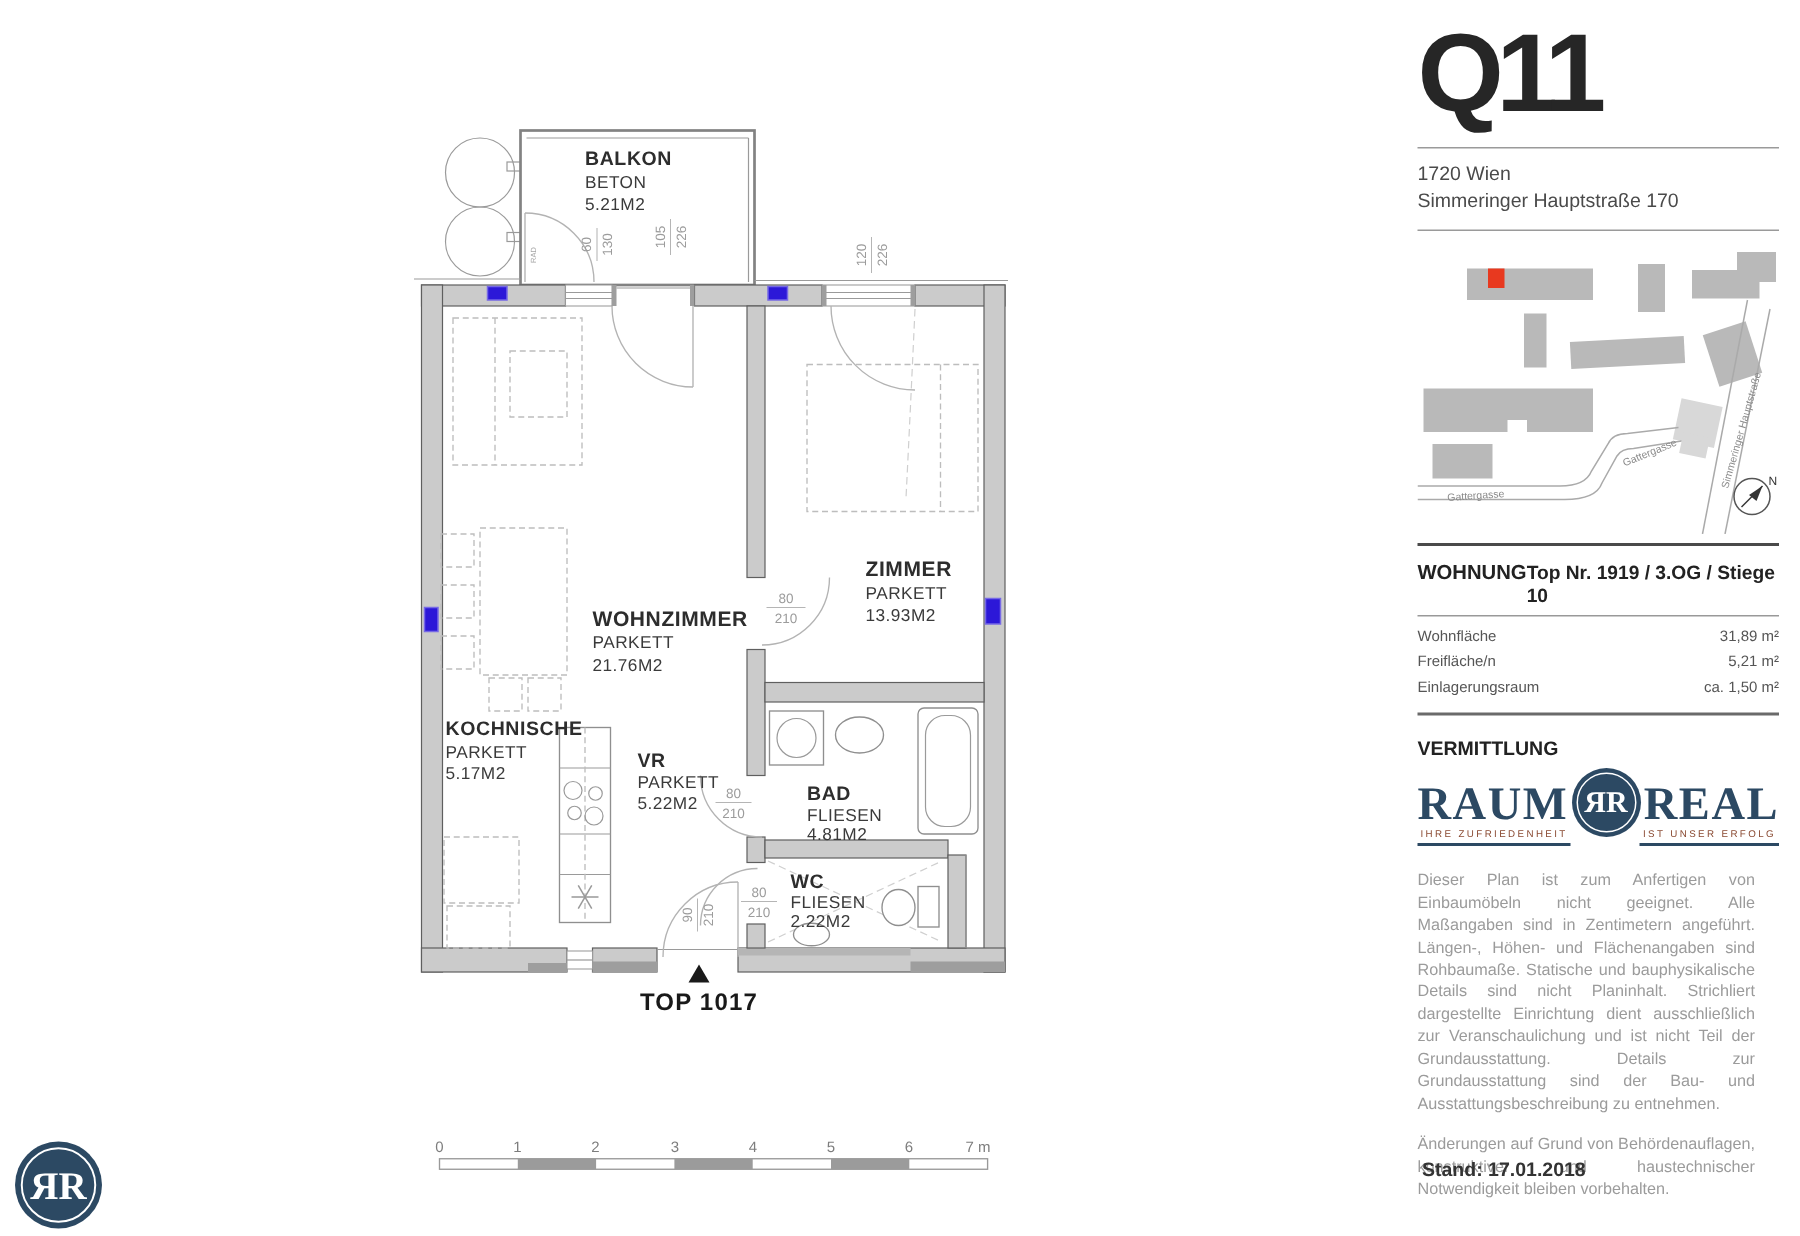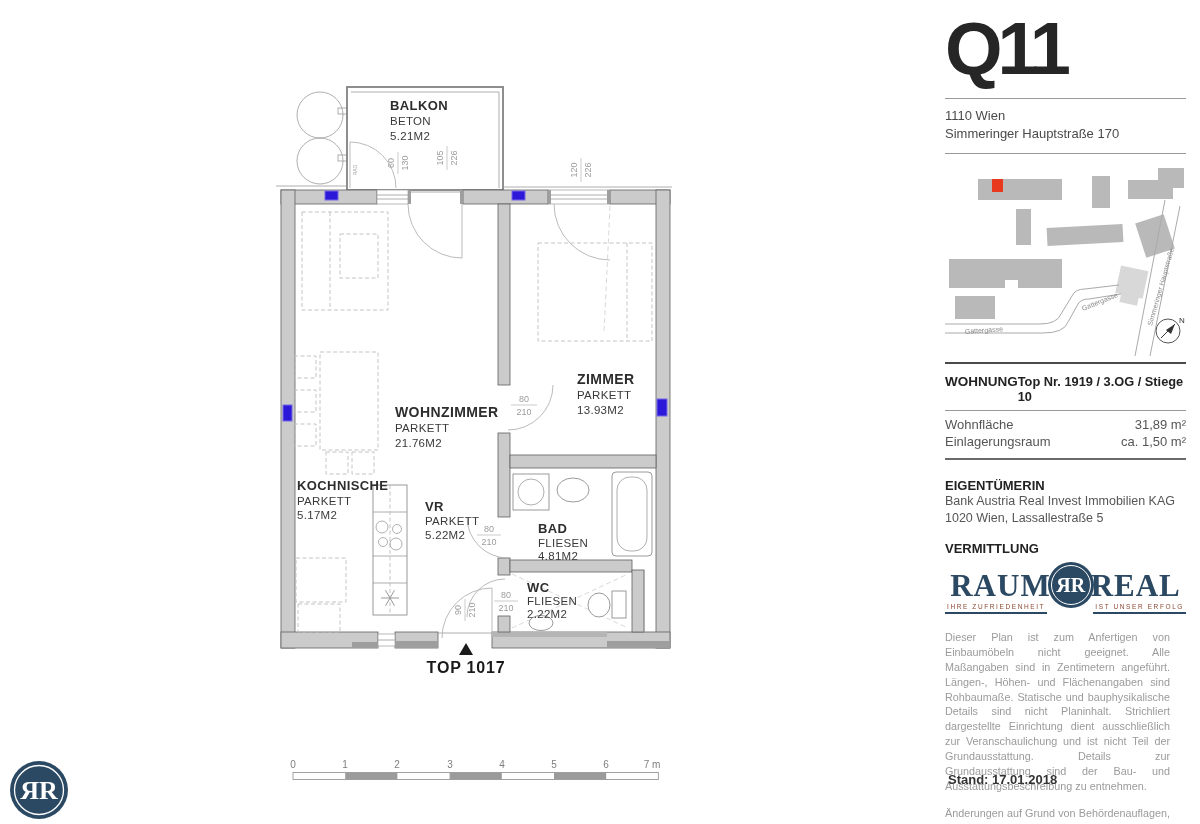--- a/index.html
+++ b/index.html
@@ -40,28 +40,28 @@
   #sitemap{display:block;margin-top:4px;}
   .map-bld{fill:#b9b9b9;}
   .map-bld-lt{fill:#d8d8d8;}
   .map-road{stroke:#aaaaaa;stroke-width:1;fill:none;}
   .map-street{font:7px "Liberation Sans",sans-serif;fill:#8a8a8a;}
   .map-n{font:8px "Liberation Sans",sans-serif;fill:#333;}
   .wohnung-head{display:flex;align-items:baseline;
        padding:10px 0 6px 0;border-bottom:1px solid #999;}
   .wohnung-head .sec{font-weight:bold;font-size:13.5px;color:#222;}
   .wohnung-head .unit{font-weight:bold;font-size:12.8px;color:#222;}
-  .inforow{display:flex;justify-content:space-between;font-size:13px;color:#555;
+  .inforow{display:flex;justify-content:space-between;font-size:10px;color:#555;
        line-height:17px;}
   .inforows{margin-top:5px;}
   .sec-h{font-weight:bold;font-size:13px;color:#222;}
   .owner{margin-top:18px;}
   .owner .ln{font-size:12.5px;color:#555;line-height:17px;}
   .vermittlung{margin-top:14px;}
-  .rr-logo{display:flex;align-items:center;justify-content:center;margin-top:6px;}
+  .rr-logo{display:flex;align-items:center;justify-content:space-between;margin-top:6px;}
   .rr-word{font-family:"Liberation Serif",serif;font-weight:bold;font-size:31px;
        color:#2c4963;letter-spacing:1px;line-height:1;}
   .rr-circle{width:46px;height:46px;border-radius:50%;background:#2c4963;position:relative;
        display:flex;align-items:center;justify-content:center;margin:0 -3px;z-index:2;flex:none;}
   .rr-circle::after{content:"";position:absolute;inset:3px;border:1.5px solid #fff;border-radius:50%;}
   .rr-circle span{font-family:"Liberation Serif",serif;font-weight:bold;font-size:20px;color:#fff;position:relative;z-index:3;}
   .rr-taglines{display:flex;justify-content:space-between;margin-top:-5px;}
   .rr-tag{font-size:6.5px;letter-spacing:1.6px;color:#8a4a32;border-bottom:2px solid #2c4963;
        padding:0 2px 2px 2px;}
   .disclaimer{margin-top:16px;font-size:10.8px;color:#9b9b9b;line-height:1.38;text-align:justify;}
@@ -295,21 +295,21 @@
     <circle cx="39" cy="790" r="24.5" fill="none" stroke="#fff" stroke-width="1.3"></circle>
     <text class="mono" x="39" y="799">ЯR</text>
   </g>
 </svg>
 
 <div class="side">
 
   <div class="q11">Q11</div>
   <hr class="rule">
   <div class="addr">
-    <div>1110 Wien</div>
+    <div>1720 Wien</div>
     <div>Simmeringer Hauptstraße 170</div>
   </div>
   <hr class="rule">
 
   <svg id="sitemap" width="241" height="198" viewBox="0 0 241 198">
     <rect class="map-bld" x="33" y="21" width="84" height="21"></rect>
     <rect x="47" y="21" width="11" height="13" fill="#e8391f"></rect>
     <rect class="map-bld" x="147" y="18" width="18" height="32"></rect>
     <rect class="map-bld" x="213" y="10" width="26" height="20"></rect>
     <rect class="map-bld" x="183" y="22" width="45" height="19"></rect>
@@ -343,31 +343,30 @@
   <div class="wohnung-head">
     <span class="sec">WOHNUNG</span>
     <span class="unit">Top Nr. 1919 / 3.OG / Stiege 10</span>
   </div>
   <div class="inforows">
     <div class="inforow">
       <span>Wohnfläche</span>
       <span>31,89 m²</span>
     </div>
     <div class="inforow">
+      <span>Freifläche/n</span>
+      <span>5,21 m²</span>
+    </div>
+    <div class="inforow">
       <span>Einlagerungsraum</span>
       <span>ca. 1,50 m²</span>
     </div>
   </div>
   <hr class="rule-med">
 
-  <div class="owner">
-    <div class="sec-h">EIGENTÜMERIN</div>
-    <div class="ln">Bank Austria Real Invest Immobilien KAG</div>
-    <div class="ln">1020 Wien, Lassallestraße 5</div>
-  </div>
 
   <div class="vermittlung">
     <div class="sec-h">VERMITTLUNG</div>
     <div class="rr-logo">
       <span class="rr-word">RAUM</span>
       <div class="rr-circle">
         <span>ЯR</span>
       </div>
       <span class="rr-word">REAL</span>
     </div>

